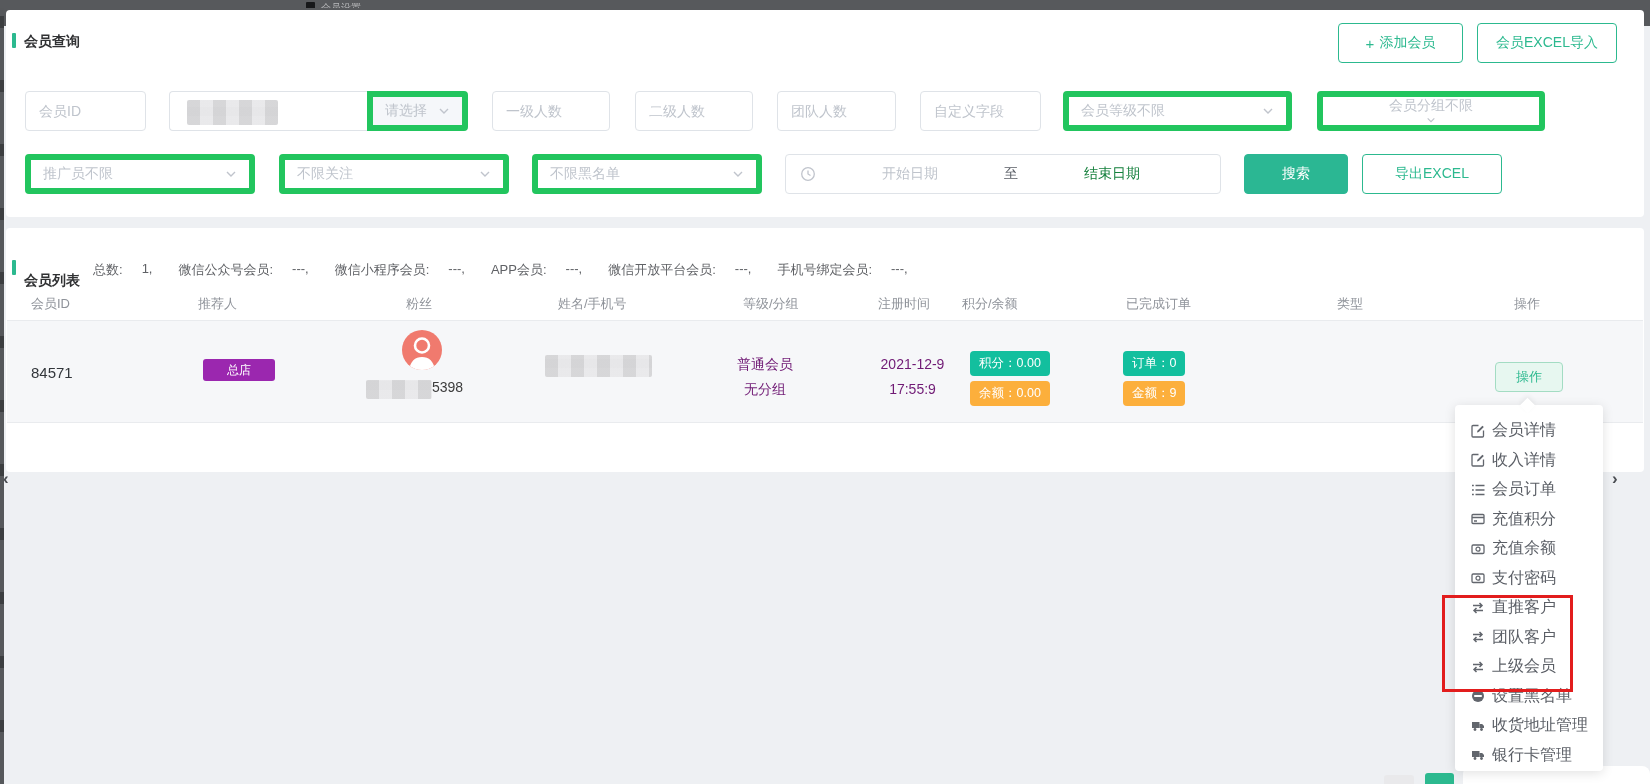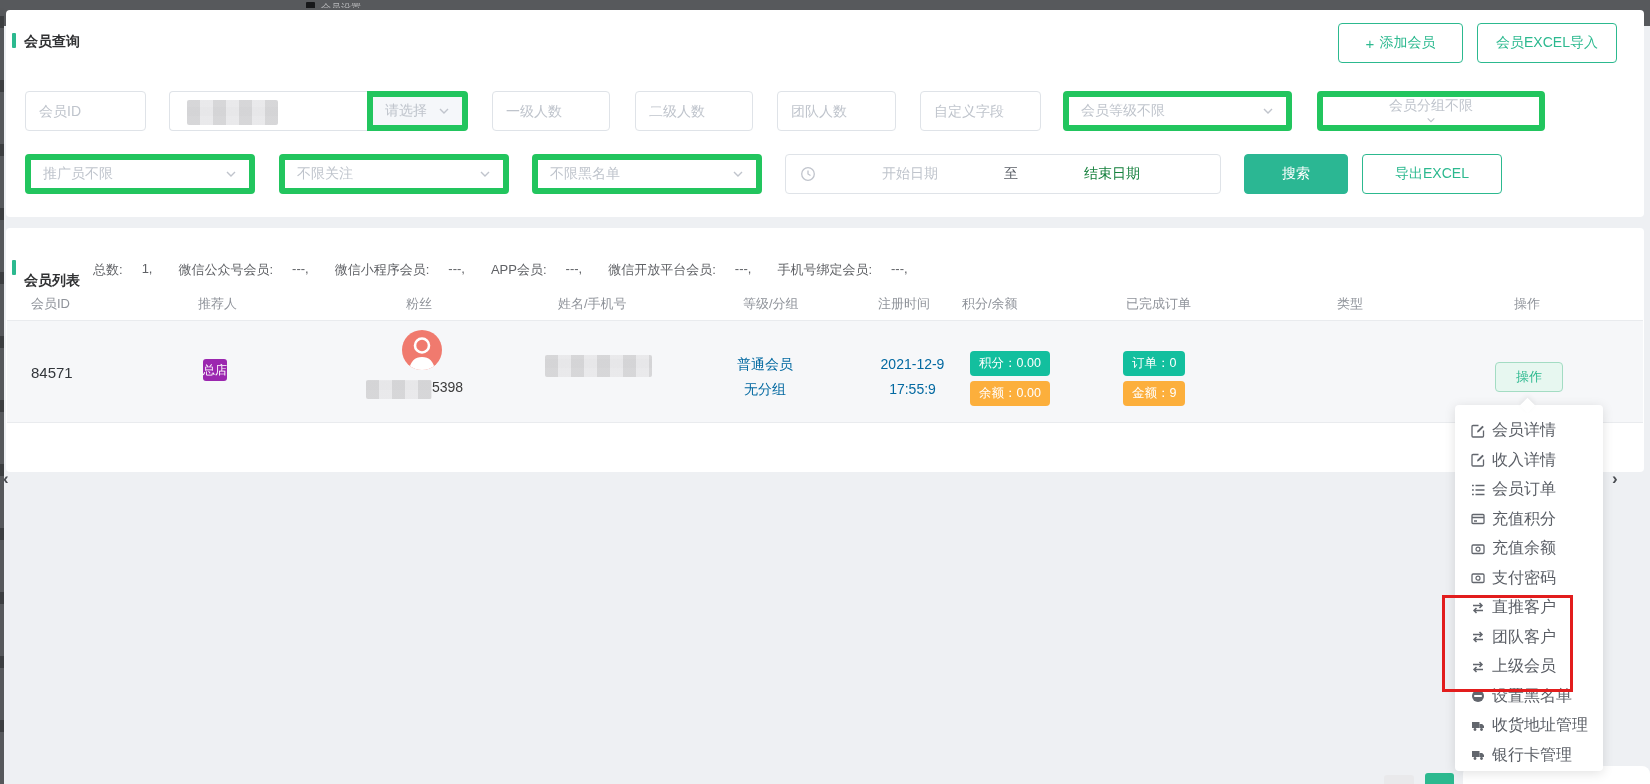--- a/index.html
+++ b/index.html
@@ -21,41 +21,41 @@
   .btn-outline { position:absolute; height:40px; background:#fff; border:1px solid #2cb98f; border-radius:4px;
          color:#2cb98f; font-size:14px; display:flex; align-items:center; justify-content:center; cursor:pointer; }
   .btn-primary { position:absolute; height:40px; background:#2bb793; border:1px solid #2bb793; border-radius:4px;
          color:#fff; font-size:14px; display:flex; align-items:center; justify-content:center; cursor:pointer; }
   .mosaic { position:absolute; border-radius:2px;
          background-image:repeating-linear-gradient(90deg,rgba(210,210,212,.85) 0 13px,rgba(232,232,234,.85) 13px 26px),
                           repeating-linear-gradient(0deg,rgba(238,238,240,.7) 0 9px,rgba(216,216,219,.7) 9px 18px); }
   .hdr { position:absolute; font-size:13px; color:#8f939a; white-space:nowrap; }
   .cellv { position:absolute; font-size:14px; color:#32363b; white-space:nowrap; }
   .badge-purple { position:absolute; background:#9b27af; color:#fff; font-size:12px; border-radius:3px;
-         padding:5px 0; line-height:1; }
+         padding:5px 24px; line-height:1; }
   .pill { position:absolute; height:25px; border-radius:4px; color:#fff; font-size:12.5px;
          display:flex; align-items:center; justify-content:center; white-space:nowrap; padding:0 9px; }
   .pill-green { background:#13bf9e; }
   .pill-orange { background:#fcaf3c; }
   .op-btn { position:absolute; background:#e7f7f0; border:1px solid #a3dcc3; border-radius:4px; color:#2cb98f;
          font-size:13px; display:flex; align-items:center; justify-content:center; cursor:pointer; }
   .menu { position:absolute; left:1455px; top:405px; width:148px; height:366px; background:#fff; border-radius:4px;
          box-shadow:0 2px 12px rgba(0,0,0,.12); z-index:10; padding-top:11px; }
   .menu-item { height:29.5px; display:flex; align-items:center; gap:7px; padding-left:16px;
          font-size:16px; color:#5b5f66; cursor:pointer; white-space:nowrap; }
   .mi { width:14px; height:14px; color:#62666d; flex:0 0 14px; }
   .menu-arrow { position:absolute; left:1522px; top:400px; width:11px; height:11px; background:#fff;
          transform:rotate(45deg); box-shadow:-2px -2px 5px rgba(0,0,0,.06); z-index:11; }
   .red-box { position:absolute; left:1442px; top:595px; width:131px; height:97px; border:3px solid #e21d1d;
          z-index:12; pointer-events:none; }
   .scroll-arrow { position:absolute; font-size:17px; font-weight:bold; color:#4a4d52; cursor:pointer; line-height:1; }
   .avatar { position:absolute; width:40px; height:40px; border-radius:50%; background:#f07a6e; overflow:hidden; }
   .stats { position:absolute; display:flex; align-items:center; gap:26px; font-size:13px; color:#606266; white-space:nowrap; }
   .stat  { display:flex; gap:19px; }
-  .twoline { position:absolute; text-align:center; font-size:14px; color:#0369a1; line-height:25px; }
+  .twoline { position:absolute; text-align:center; font-size:14px; color:#701a75; line-height:25px; }
 </style>
 </head>
 <body>
 
 <div class="abs" style="left:0;top:0;width:1650px;height:26px;background:#57595c;overflow:hidden;">
   <div class="abs" style="left:300px;top:0;width:90px;height:8px;overflow:hidden;">
     <span class="abs" style="left:6px;top:2px;width:9px;height:9px;background:#17181a;border-radius:1px;"></span>
     <span class="abs" style="left:21px;top:1px;font-size:10px;color:#b9babc;">会员设置</span>
   </div>
 </div>

